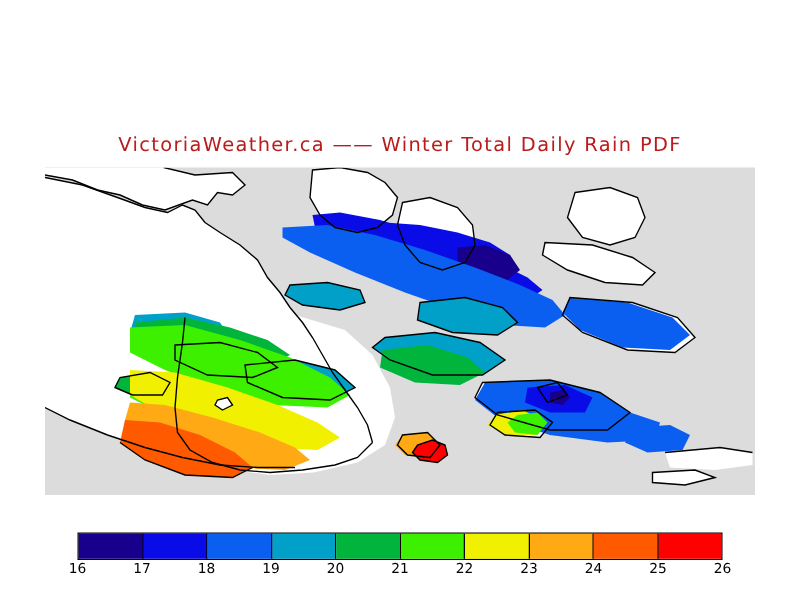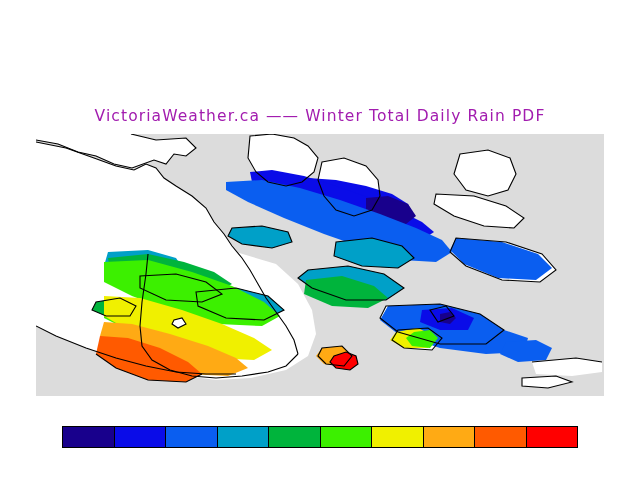--- a/index.html
+++ b/index.html
@@ -5,21 +5,21 @@
   html,body{margin:0;padding:0;background:#ffffff;}
   body{width:640px;height:480px;overflow:hidden;
        font-family:"DejaVu Sans","Liberation Sans",sans-serif;}
   #page{position:relative;width:640px;height:480px;background:#ffffff;}
 
   
   #title{
     position:absolute;left:0;top:107px;width:640px;
     text-align:center;
     font-family:"DejaVu Sans","Liberation Sans",sans-serif;
-    font-size:15.5px;letter-spacing:1.1px;color:#a21caf;
+    font-size:15.5px;letter-spacing:1.1px;color:#b91c1c;
     white-space:pre;
   }
 
   
   #map-area{
     position:absolute;left:36px;top:134px;width:568px;height:262px;
     background:#dcdcdc;           
     overflow:hidden;
   }
   #map-svg{position:absolute;left:0;top:0;width:568px;height:262px;display:block;}
@@ -174,14 +174,27 @@
         <div class="swatch" style="background: rgb(10, 94, 240);"></div>
         <div class="swatch" style="background: rgb(0, 160, 200);"></div>
         <div class="swatch" style="background: rgb(0, 180, 60);"></div>
         <div class="swatch" style="background: rgb(60, 240, 0);"></div>
         <div class="swatch" style="background: rgb(240, 240, 0);"></div>
         <div class="swatch" style="background: rgb(255, 170, 20);"></div>
         <div class="swatch" style="background: rgb(255, 90, 0);"></div>
         <div class="swatch" style="background: rgb(255, 0, 0);"></div>
       </div>
   </div>
+  <div id="cbar-ticks">
+      <span class="tk" style="left: 62px;">16</span>
+      <span class="tk" style="left: 113.6px;">17</span>
+      <span class="tk" style="left: 165.2px;">18</span>
+      <span class="tk" style="left: 216.8px;">19</span>
+      <span class="tk" style="left: 268.4px;">20</span>
+      <span class="tk" style="left: 320px;">21</span>
+      <span class="tk" style="left: 371.6px;">22</span>
+      <span class="tk" style="left: 423.2px;">23</span>
+      <span class="tk" style="left: 474.8px;">24</span>
+      <span class="tk" style="left: 526.4px;">25</span>
+      <span class="tk" style="left: 578px;">26</span>
+    </div>
 
 </div>
 
 </body></html>

